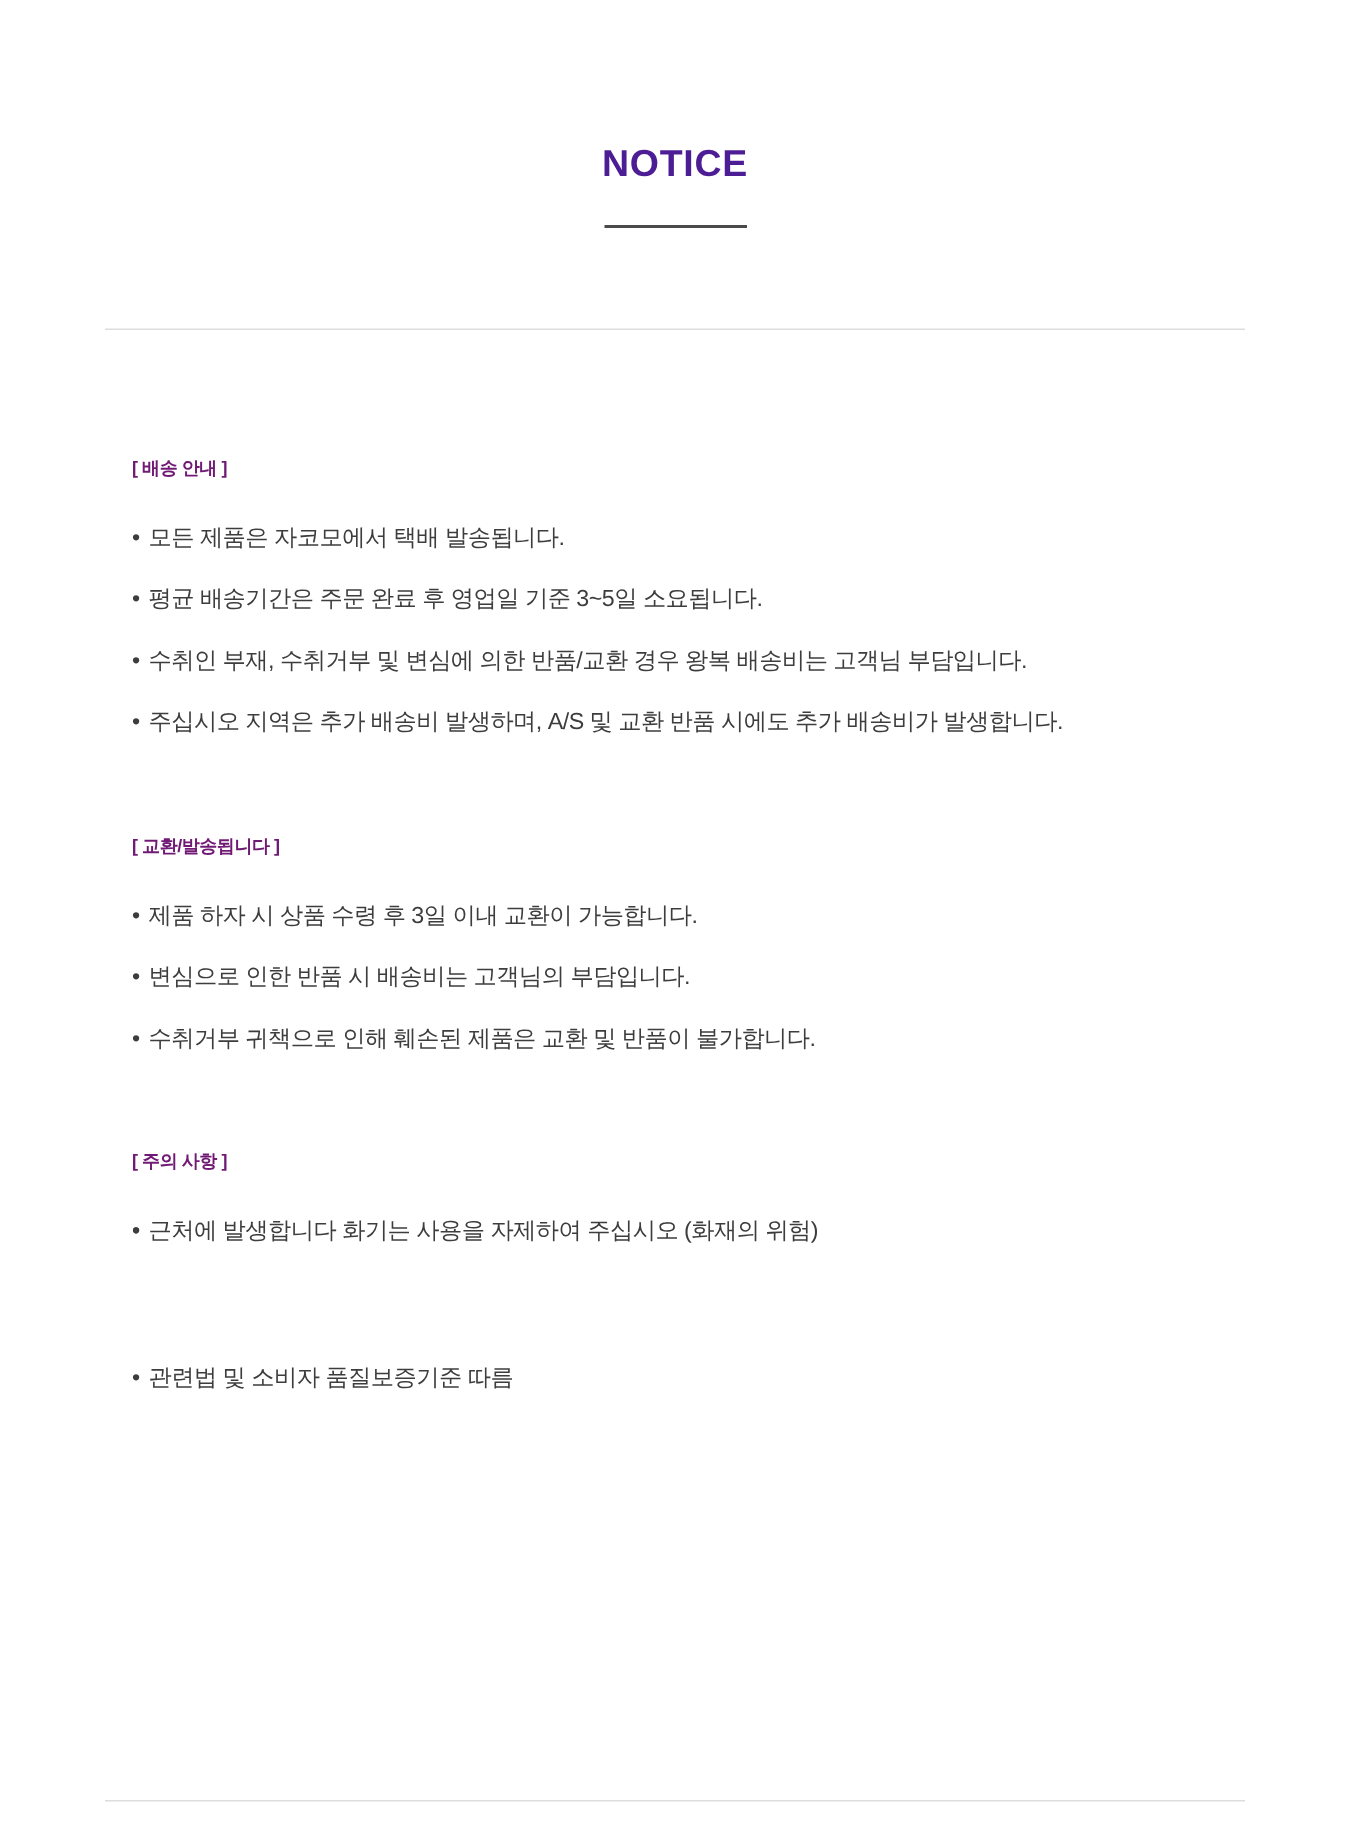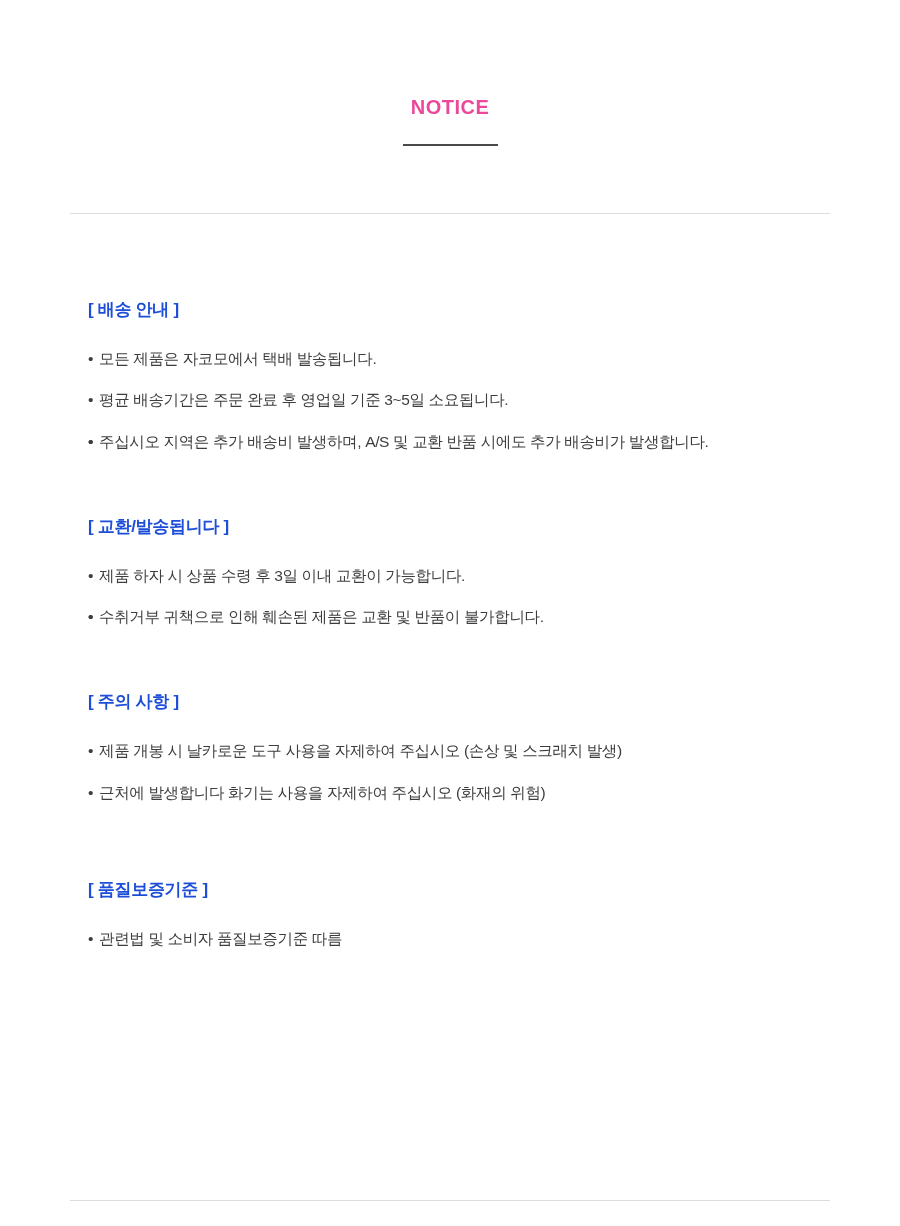--- a/index.html
+++ b/index.html
@@ -15,23 +15,23 @@
     -webkit-font-smoothing: antialiased;
   }
   .page {
     position: relative;
     width: 900px;
     min-height: 1226px;
     box-sizing: border-box;
   }
   .notice-title {
     text-align: center;
-    font-size: 20px;
+    font-size: 25px;
     font-weight: bold;
-    color: #ec4899;
+    color: #4c1d95;
     letter-spacing: 0.5px;
     padding-top: 96px;
     line-height: 1.1;
   }
   .title-rule {
     width: 95px;
     height: 2px;
     background: #4a4a4a;
     margin: 26px auto 0 auto;
   }
@@ -44,23 +44,23 @@
   .content {
     width: 760px;
     margin: 0 auto;
     padding-top: 84px;
     box-sizing: border-box;
   }
   .section {
     margin-bottom: 44px;
   }
   .section-heading {
-    font-size: 17px;
+    font-size: 12px;
     font-weight: bold;
-    color: #1d4ed8;
+    color: #701a75;
     padding-left: 18px;
     margin: 0 0 26px 0;
     letter-spacing: -0.3px;
   }
   .bullet-list {
     list-style: none;
     margin: 0;
     padding: 0;
   }
   .bullet-item {
@@ -113,67 +113,67 @@
         <li class="bullet-item">
           <span class="bullet-dot">•</span>
           <span>모든 제품은 자코모에서 택배 발송됩니다.</span>
         </li>
         <li class="bullet-item">
           <span class="bullet-dot">•</span>
           <span>평균 배송기간은 주문 완료 후 영업일 기준  3~5일 소요됩니다.</span>
         </li>
         <li class="bullet-item">
           <span class="bullet-dot">•</span>
+          <span>수취인 부재, 수취거부 및 변심에 의한 반품/교환 경우 왕복 배송비는 고객님 부담입니다.</span>
         </li>
         <li class="bullet-item">
           <span class="bullet-dot">•</span>
           <span>주십시오 지역은 추가 배송비 발생하며, A/S 및 교환 반품 시에도 추가 배송비가 발생합니다.</span>
         </li>
       </ul>
     </div>
 
     <div class="spacer-1"></div>
 
     <div class="section">
       <h2 class="section-heading">[ 교환/발송됩니다 ]</h2>
       <ul class="bullet-list">
         <li class="bullet-item">
           <span class="bullet-dot">•</span>
           <span>제품 하자 시 상품 수령 후 3일 이내 교환이 가능합니다.</span>
         </li>
         <li class="bullet-item">
           <span class="bullet-dot">•</span>
+          <span>변심으로 인한 반품 시 배송비는 고객님의 부담입니다.</span>
         </li>
         <li class="bullet-item">
           <span class="bullet-dot">•</span>
           <span>수취거부 귀책으로 인해 훼손된 제품은 교환 및 반품이 불가합니다.</span>
         </li>
       </ul>
     </div>
 
     <div class="spacer-1"></div>
 
     <div class="section">
       <h2 class="section-heading">[ 주의 사항 ]</h2>
       <ul class="bullet-list">
         <li class="bullet-item">
           <span class="bullet-dot">•</span>
-          <span>제품 개봉 시 날카로운 도구 사용을 자제하여 주십시오 (손상 및 스크래치 발생)</span>
         </li>
         <li class="bullet-item">
           <span class="bullet-dot">•</span>
           <span>근처에 발생합니다 화기는 사용을 자제하여 주십시오 (화재의 위험)</span>
         </li>
       </ul>
     </div>
 
     <div class="spacer-2"></div>
 
     <div class="section">
-      <h2 class="section-heading">[ 품질보증기준 ]</h2>
       <ul class="bullet-list">
         <li class="bullet-item">
           <span class="bullet-dot">•</span>
           <span>관련법 및 소비자 품질보증기준 따름</span>
         </li>
       </ul>
     </div>
 
   </div>
 

